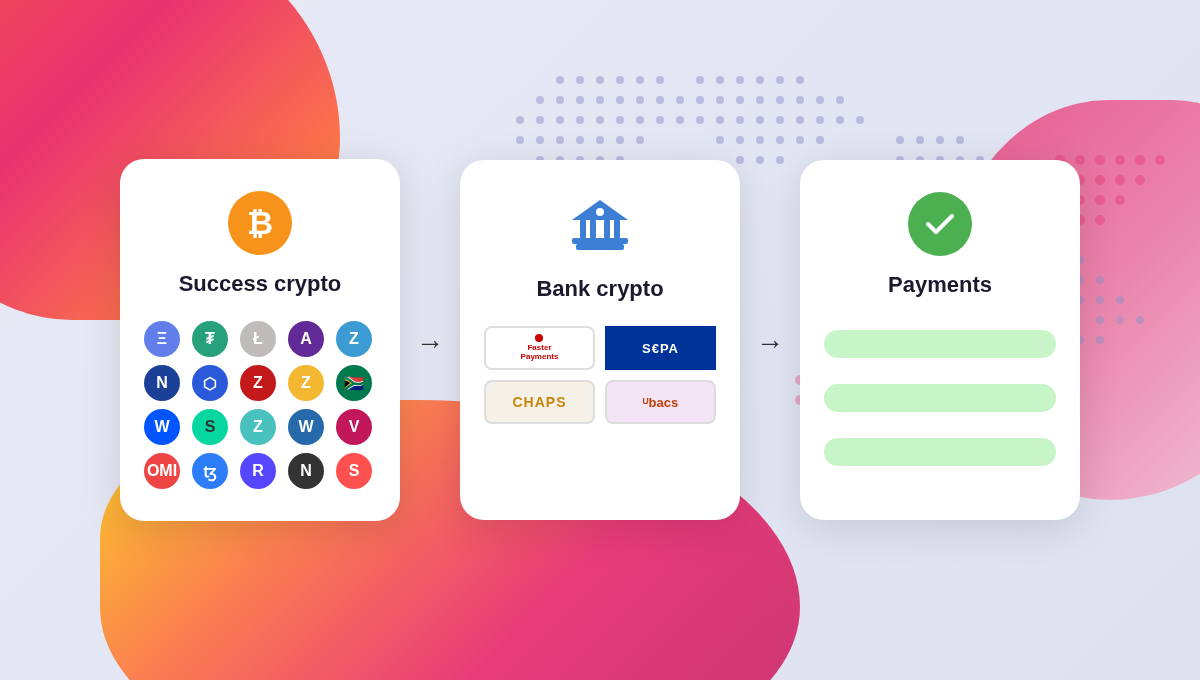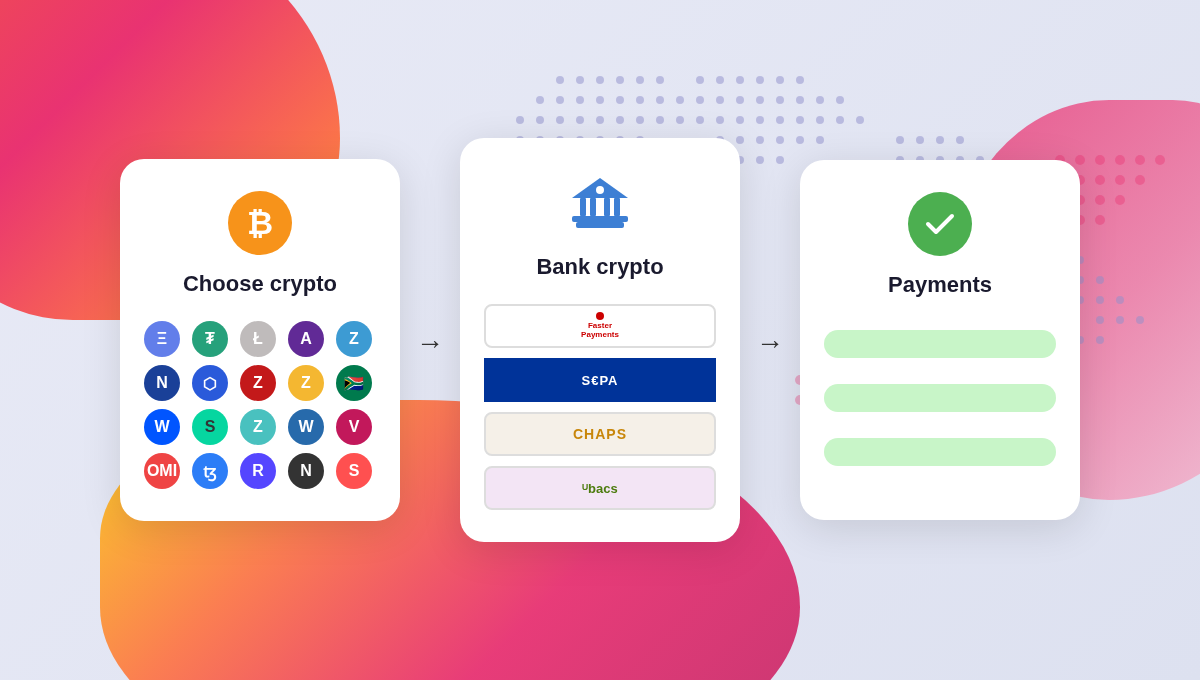--- a/index.html
+++ b/index.html
@@ -138,21 +138,21 @@
       justify-content: center;
       font-size: 16px;
       font-weight: bold;
       color: white;
       overflow: hidden;
     }
 
     
     .payment-grid {
       display: grid;
-      grid-template-columns: repeat(1, 1fr);
+      grid-template-columns: repeat(2, 1fr);
       gap: 10px;
       width: 100%;
     }
 
     
     .success-icon {
       width: 64px;
       height: 64px;
       border-radius: 50%;
       background: #4caf50;
@@ -351,21 +351,21 @@
   </div>
 </div>
 
 <div class="main">
   <div class="step-wrapper">
 
     <div class="card">
 
       <div class="bitcoin-icon">₿</div>
 
-      <div class="card-title">Choose crypto</div>
+      <div class="card-title">Success crypto</div>
 
       <div class="crypto-grid">
 
         <div class="crypto-icon" style="background:#627eea">Ξ</div>
         <div class="crypto-icon" style="background:#26a17b">₮</div>
         <div class="crypto-icon" style="background:#bfbbbb">Ł</div>
         <div class="crypto-icon" style="background:#612a96">A</div>
         <div class="crypto-icon" style="background:#3d9bd3">Z</div>
 
         <div class="crypto-icon" style="background:#1a4098">N</div>
@@ -418,21 +418,21 @@
 
         <div style="border:2px solid #003399;border-radius:0;padding:6px 8px;display:flex;align-items:center;justify-content:center;min-height:44px;background:#003399;">
           <span style="font-size:13px;font-weight:900;color:white;letter-spacing:1px;">S€PA</span>
         </div>
 
         <div style="border:2px solid #ddd;border-radius:8px;padding:6px 0;display:flex;align-items:center;justify-content:center;min-height:44px;background:#f5f0e8;">
           <span style="font-size:14px;font-weight:900;color:#c8860a;letter-spacing:1px;">CHAPS</span>
         </div>
 
         <div style="border:2px solid #ddd;border-radius:8px;padding:6px 8px;display:flex;align-items:center;justify-content:center;min-height:44px;background:#f3e5f5;">
-          <span style="font-size:13px;font-weight:900;color:#4d7c0f;">ᵁbacs</span>
+          <span style="font-size:13px;font-weight:900;color:#c2410c;">ᵁbacs</span>
         </div>
       </div>
     </div>
 
     <div class="arrow">→</div>
 
     <div class="card">
 
       <div class="success-icon">
         <svg width="36" height="36" viewBox="0 0 36 36" xmlns="http://www.w3.org/2000/svg">

